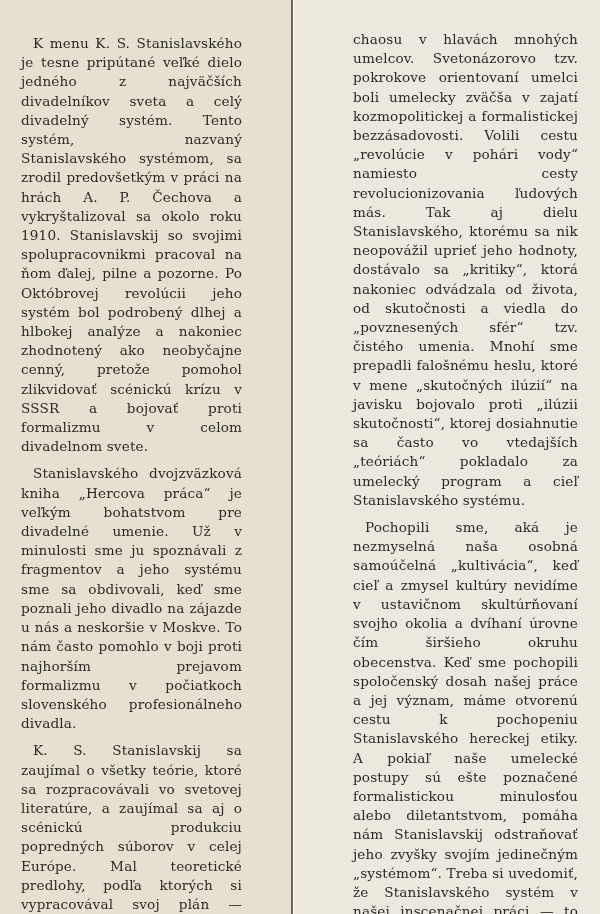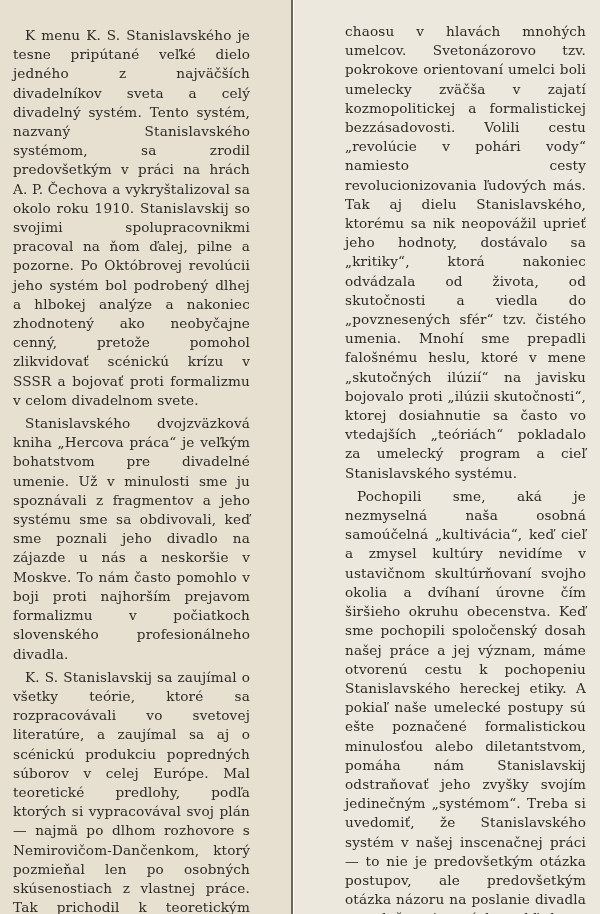--- a/index.html
+++ b/index.html
@@ -21,21 +21,21 @@
     background: #6d665c;
   }
   .col {
     position: absolute; top: 0;
     font-size: 13.6px; line-height: 19.2px;
     text-align: justify; hyphens: manual;
     letter-spacing: 0.15px;
   }
   .col-left  { left: 13px;  top: 26px; width: 237px; }
   .col-right { left: 345px; top: 22px; width: 241px; }
-  p { margin: 0; text-indent: 12px; }
+  p { margin: 8px; text-indent: 12px; }
   p + p { margin-top: 4px; }
 </style>
 </head>
 <body>
 
 <div class="page-left"></div>
 <div class="page-right"></div>
 <div class="gutter"></div>
 
 <div class="col col-left">

